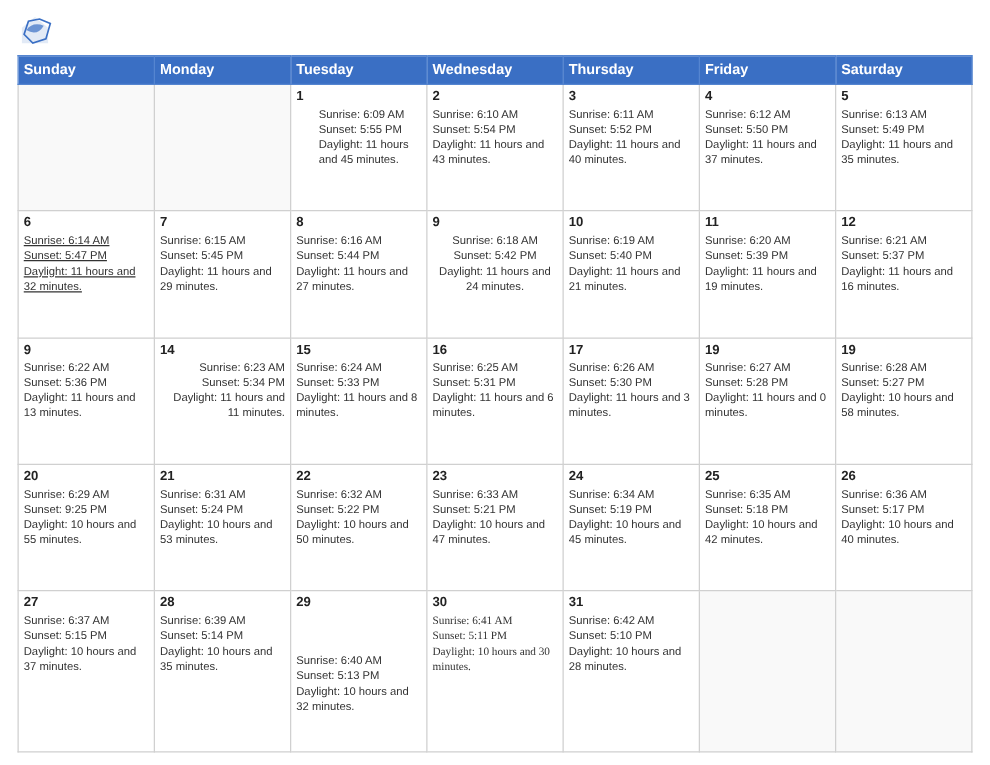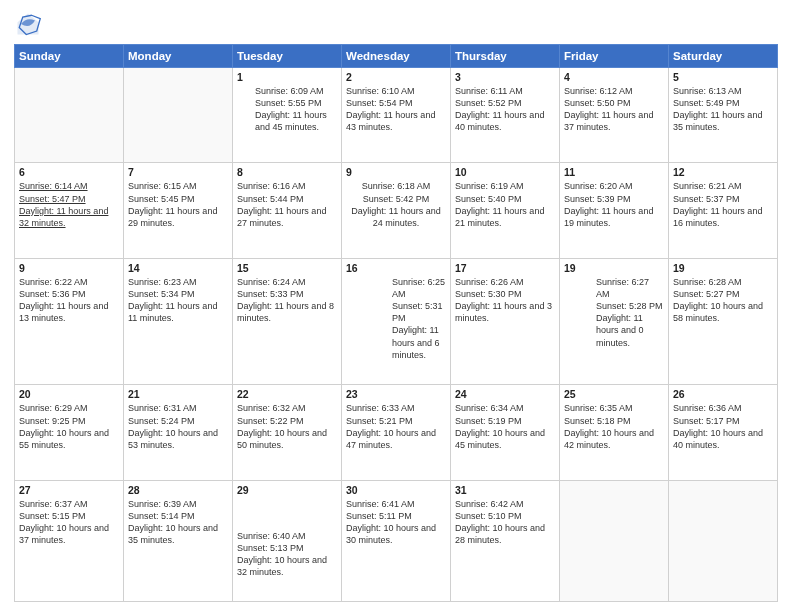--- a/index.html
+++ b/index.html
@@ -209,45 +209,45 @@
         </tr>
         <tr>
           <td>
             <span class="day-num">9</span>
             <div class="day-info" style="white-space: pre-line;">Sunrise: 6:22 AM
 Sunset: 5:36 PM
 Daylight: 11 hours and 13 minutes.</div>
           </td>
           <td>
             <span class="day-num">14</span>
-            <div class="day-info" style="white-space: pre-line;">Sunrise: 6:23 AM
+            <div class="day-info" style="white-space: pre-line; text-align: right;">Sunrise: 6:23 AM
 Sunset: 5:34 PM
 Daylight: 11 hours and 11 minutes.</div>
           </td>
           <td>
             <span class="day-num">15</span>
             <div class="day-info" style="white-space: pre-line;">Sunrise: 6:24 AM
 Sunset: 5:33 PM
 Daylight: 11 hours and 8 minutes.</div>
           </td>
           <td>
             <span class="day-num">16</span>
-            <div class="day-info" style="white-space: pre-line; margin-left: 46px;">Sunrise: 6:25 AM
+            <div class="day-info" style="white-space: pre-line;">Sunrise: 6:25 AM
 Sunset: 5:31 PM
 Daylight: 11 hours and 6 minutes.</div>
           </td>
           <td>
             <span class="day-num">17</span>
             <div class="day-info" style="white-space: pre-line;">Sunrise: 6:26 AM
 Sunset: 5:30 PM
 Daylight: 11 hours and 3 minutes.</div>
           </td>
           <td>
             <span class="day-num">19</span>
-            <div class="day-info" style="white-space: pre-line; margin-left: 32px;">Sunrise: 6:27 AM
+            <div class="day-info" style="white-space: pre-line;">Sunrise: 6:27 AM
 Sunset: 5:28 PM
 Daylight: 11 hours and 0 minutes.</div>
           </td>
           <td>
             <span class="day-num">19</span>
             <div class="day-info" style="white-space: pre-line;">Sunrise: 6:28 AM
 Sunset: 5:27 PM
 Daylight: 10 hours and 58 minutes.</div>
           </td>
         </tr>
@@ -309,21 +309,21 @@
 Daylight: 10 hours and 35 minutes.</div>
           </td>
           <td>
             <span class="day-num">29</span>
             <div class="day-info" style="white-space: pre-line; margin-top: 34px;">Sunrise: 6:40 AM
 Sunset: 5:13 PM
 Daylight: 10 hours and 32 minutes.</div>
           </td>
           <td>
             <span class="day-num">30</span>
-            <div class="day-info" style="white-space: pre-line;">Sunrise: 6:41 AM
+            <div class="day-info" style="white-space: pre-line; font-family: Liberation Serif, serif;">Sunrise: 6:41 AM
 Sunset: 5:11 PM
 Daylight: 10 hours and 30 minutes.</div>
           </td>
           <td>
             <span class="day-num">31</span>
             <div class="day-info" style="white-space: pre-line;">Sunrise: 6:42 AM
 Sunset: 5:10 PM
 Daylight: 10 hours and 28 minutes.</div>
           </td>
           <td class="empty-cell"></td>

